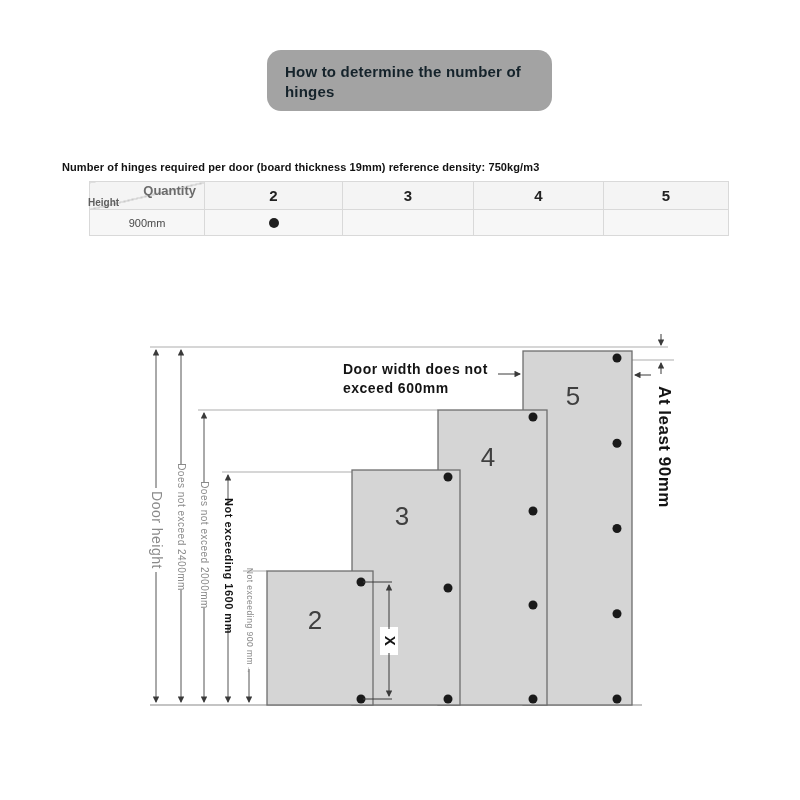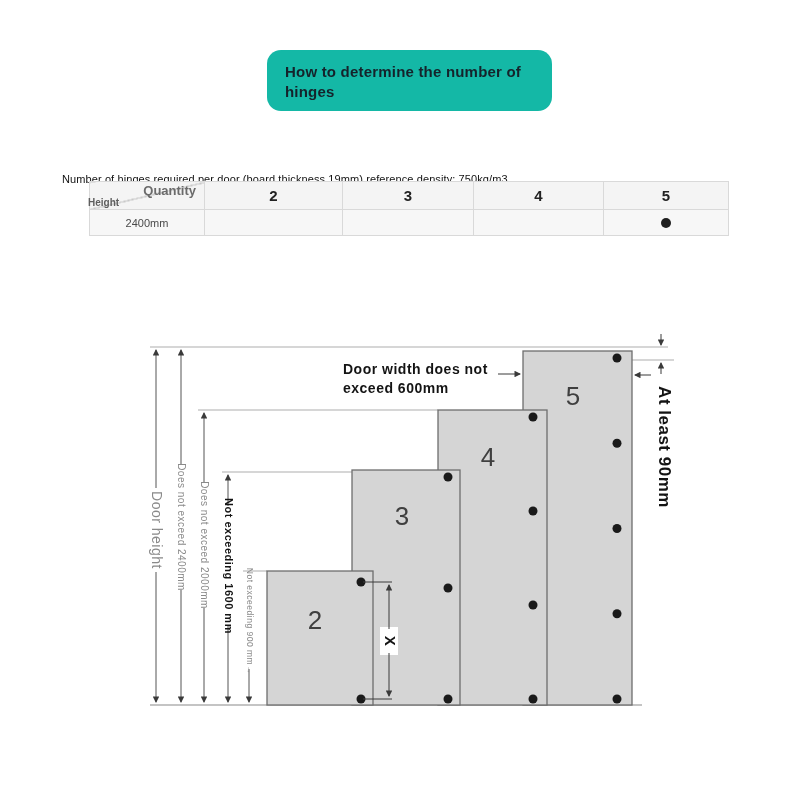--- a/index.html
+++ b/index.html
@@ -11,21 +11,21 @@
   .banner{
     position:absolute;left:267px;top:50px;width:285px;height:61px;
     border-radius:14px;box-sizing:border-box;padding:12px 18px;
   }
   .banner-text{
     font-size:15px;line-height:1.3;font-weight:bold;color:#15232b;letter-spacing:.2px;
   }
   
   .tbl-caption{
     position:absolute;left:62px;top:161px;width:690px;
-    font-size:11px;font-weight:normal;color:#121212;letter-spacing:.1px;margin-top:12px;
+    font-size:11px;font-weight:bold;color:#121212;letter-spacing:.1px;
   }
   table.hinge{
     position:absolute;left:89px;top:181px;width:639px;
     border-collapse:collapse;table-layout:fixed;
   }
   table.hinge th,table.hinge td{
     border:1px solid #d9d9d9;padding:0;text-align:center;vertical-align:middle;
   }
   table.hinge thead th{height:27px;background:#f4f4f4;}
   table.hinge tbody td{height:25px;}
@@ -46,21 +46,21 @@
   .dot{display:inline-block;width:10px;height:10px;border-radius:50%;background:#1f1f1f;vertical-align:middle;}
   
   #diagram{position:absolute;left:130px;top:330px;}
   .glabel{fill:#8a8a8a;letter-spacing:.5px;}
   .blabel{fill:#141414;font-weight:bold;letter-spacing:.5px;}
   .doornum{fill:#3f3f3f;font-size:26px;font-weight:500;}
 </style>
 </head>
 <body>
 
-<div class="banner" id="banner" style="background: #14b8a6;">
+<div class="banner" id="banner" style="background: #a3a3a3;">
   <div class="banner-text">How to determine the number of hinges</div>
 </div>
 
 <div class="tbl-caption">Number of hinges required per door (board thickness 19mm) reference density: 750kg/m3</div>
 
 <table class="hinge">
   <colgroup>
     <col style="width:115px">
       <col style="width:138px">
       <col style="width:131px">
@@ -74,25 +74,25 @@
         <span class="bot-lab">Height</span>
       </th>
       <th class="qty-head">2</th>
       <th class="qty-head">3</th>
       <th class="qty-head">4</th>
       <th class="qty-head">5</th>
     </tr>
   </thead>
   <tbody id="hinge-tbody">
       <tr>
-        <td class="row-label">2400mm</td>
+        <td class="row-label">900mm</td>
+        <td><span class="dot"></span></td>
         <td></td>
         <td></td>
         <td></td>
-        <td><span class="dot"></span></td>
       </tr>
     </tbody>
 </table>
 
 <svg id="diagram" width="600" height="400" viewBox="0 0 600 400">
   <defs>
     <marker id="ah" viewBox="0 0 10 10" refX="8.5" refY="5" markerWidth="6.5" markerHeight="6.5" orient="auto-start-reverse">
         <path d="M0 0L10 5L0 10z" fill="#3a3a3a"></path>
       </marker>
   </defs>

